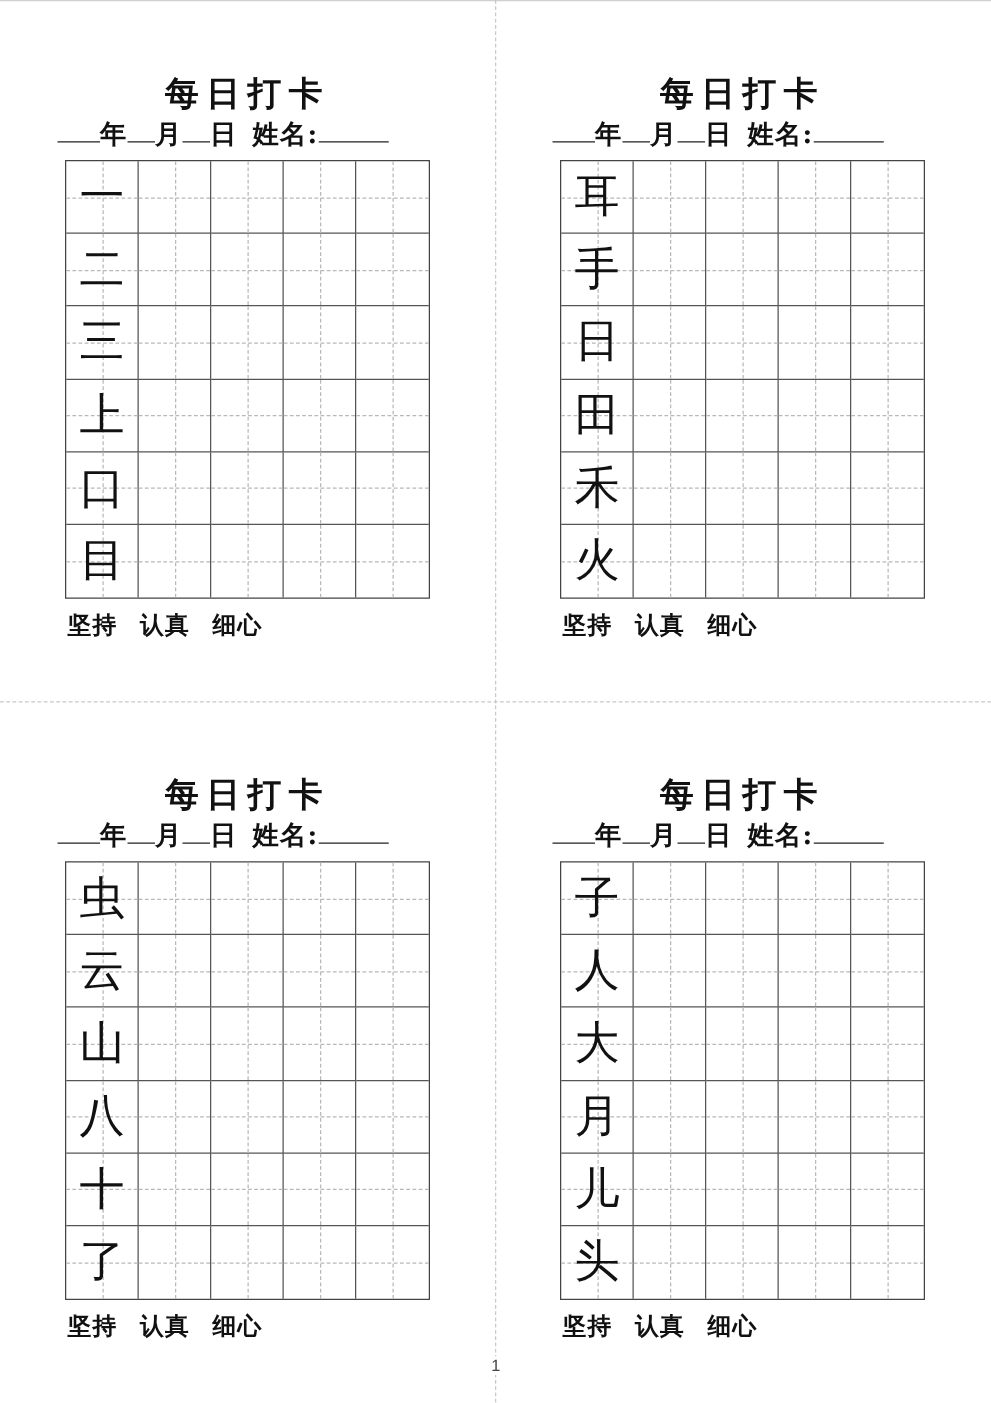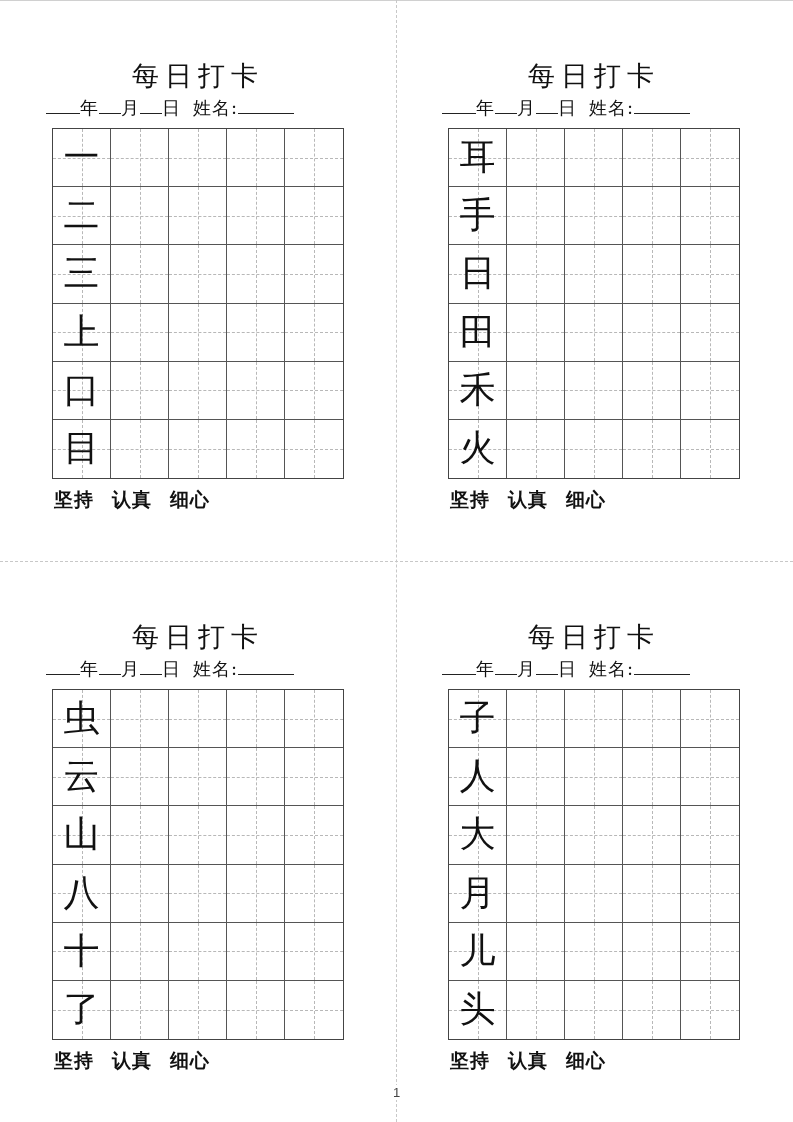--- a/index.html
+++ b/index.html
@@ -5,23 +5,23 @@
   html, body { margin:0; padding:0; background:#ffffff; }
   body { width:793px; height:1122px; position:relative; overflow:hidden;
          font-family: "DejaVu Serif", "Liberation Serif", serif; color:#111; }
   .vdiv { position:absolute; left:396px; top:0; height:1122px; width:0;
           border-left:1px dashed #c8c8c8; }
   .hdiv { position:absolute; top:561px; left:0; width:793px; height:0;
           border-top:1px dashed #c8c8c8; }
   .topbar { position:absolute; left:0; top:0; width:793px; height:0; border-top:1px solid #d0d0d0; }
   .sheet { position:absolute; width:292px; }
   .title { position:absolute; left:0; width:292px; top:0; text-align:center;
-           font-size:27px; letter-spacing:6px; line-height:34px; }
+           font-size:27px; letter-spacing:6px; line-height:34px;font-weight:bold; }
   .dateline { position:absolute; left:-6px; top:36px; white-space:nowrap;
-              font-size:18px; line-height:24px; letter-spacing:1px; }
+              font-size:21px; line-height:24px; letter-spacing:1px;font-weight:bold; }
   .blank { display:inline-block; border-bottom:1.3px solid #222; height:18px; vertical-align:baseline; }
   .b3 { width:34px; } .b2 { width:22px; } .b5 { width:56px; }
   .grid { position:absolute; left:0; top:69px; width:292px; height:351px;
           border:1.3px solid #444; box-sizing:border-box;
           display:grid; grid-template-columns:repeat(5,1fr); grid-template-rows:repeat(6,1fr); }
   .cell { position:relative; border-right:1.2px solid #555; border-bottom:1.2px solid #555; box-sizing:border-box; }
   .cell.lastcol { border-right:none; }
   .cell.lastrow { border-bottom:none; }
   .cell::before { content:""; position:absolute; left:50%; top:0; bottom:0; border-left:1px dashed #b8b8b8; }
   .cell::after { content:""; position:absolute; top:50%; left:0; right:0; border-top:1px dashed #b8b8b8; }

